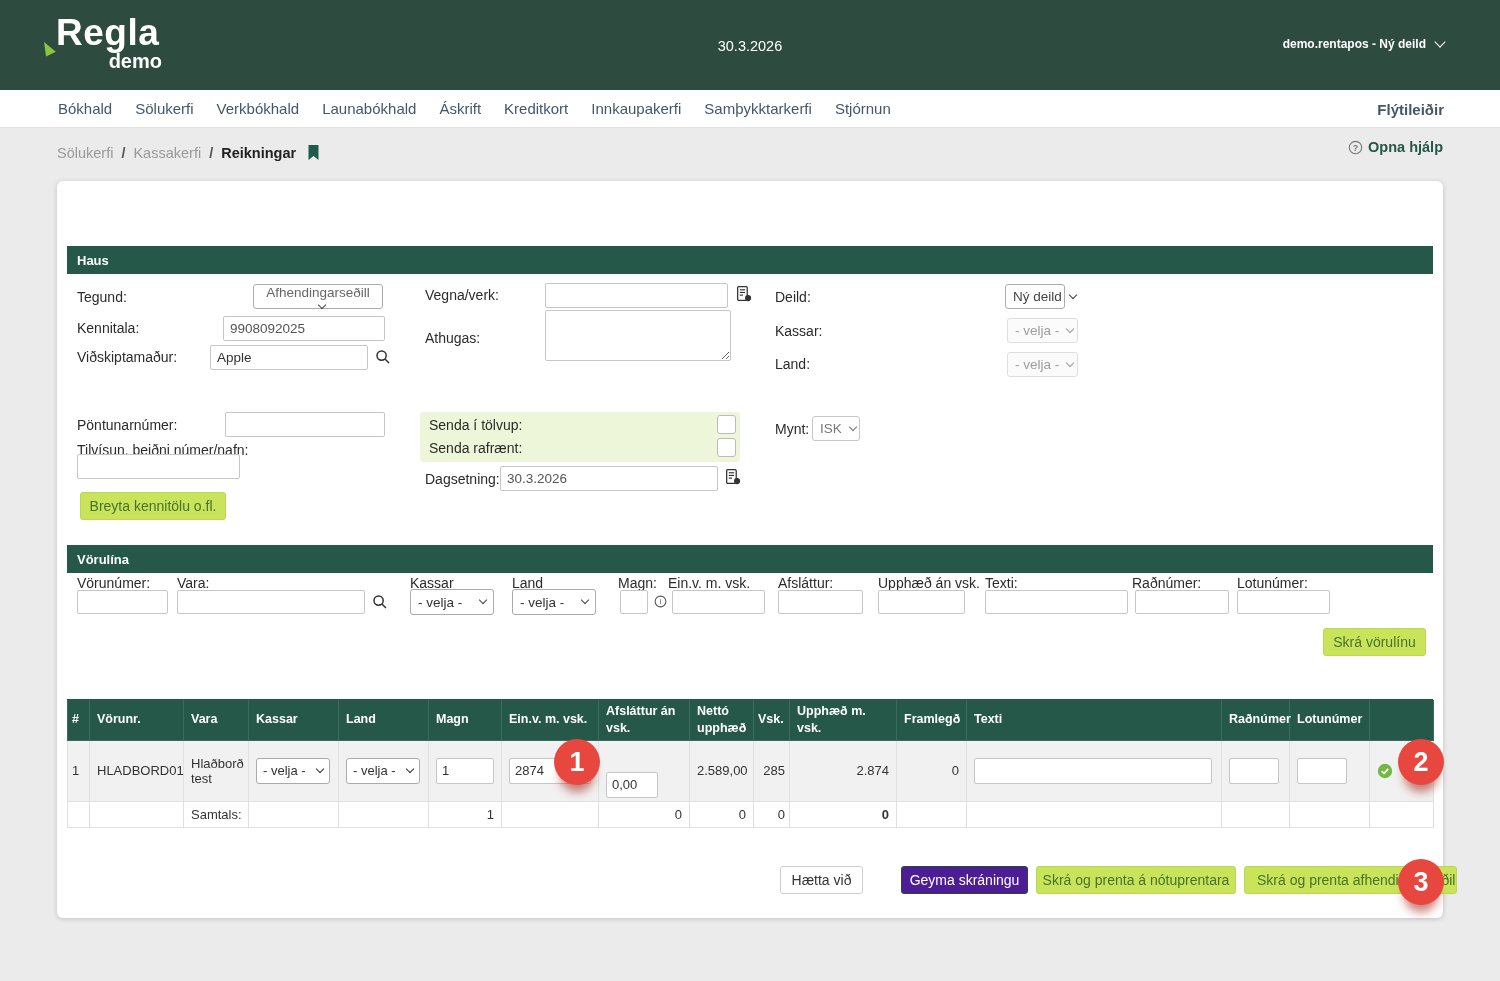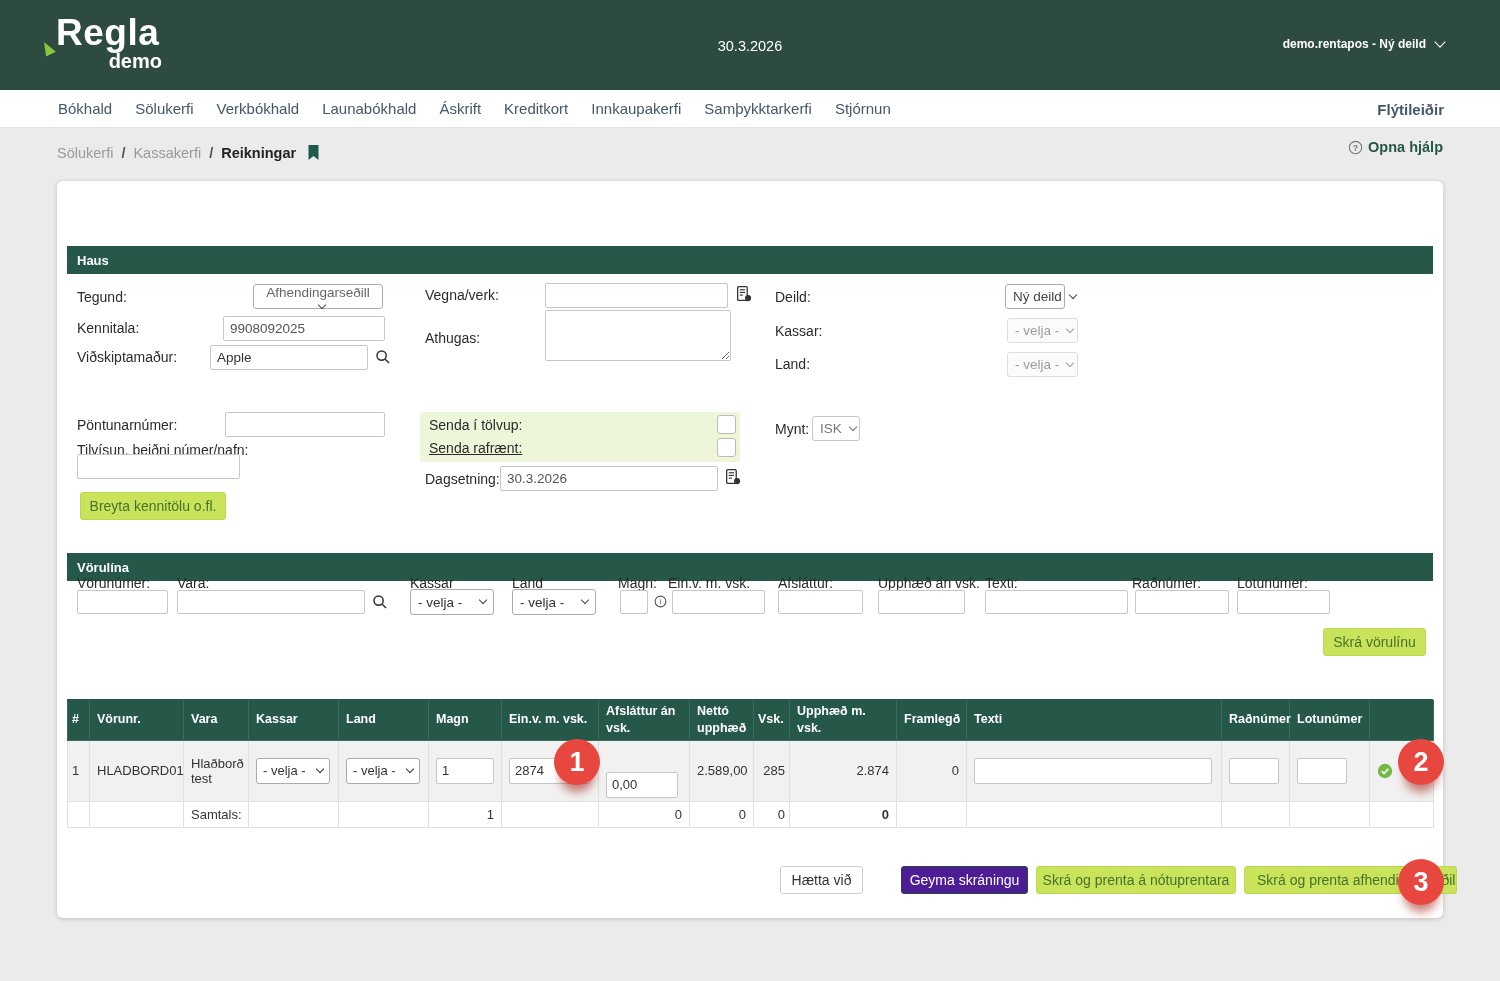--- a/index.html
+++ b/index.html
@@ -194,21 +194,21 @@
 
   <span class="lbl" style="left:20px; top:236px;">Pöntunarnúmer:</span>
   <input class="inp" style="left: 168px; top: 231px; width: 160px;">
 
   <span class="lbl" style="left:20px; top:261px;">Tilvísun, beiðni númer/nafn:</span>
   <input class="inp" style="left: 20px; top: 273px; width: 163px;">
 
   <div class="greenpanel" style="left:363px; top:231px; width:320px; height:50px;"></div>
   <span class="lbl" style="left:372px; top:236px;">Senda í tölvup:</span>
   <span class="checkbox" style="left:660px; top:234px;"></span>
-  <span class="lbl" style="left:372px; top:259px;text-decoration:underline;">Senda rafrænt:</span>
+  <span class="lbl" style="left:372px; top:259px;">Senda rafrænt:</span>
   <span class="checkbox" style="left:660px; top:257px;"></span>
 
   <span class="lbl" style="left:368px; top:290px;">Dagsetning:</span>
   <input class="inp" style="left: 443px; top: 285px; width: 218px;" value="30.3.2026">
   <span class="icon-btn" style="left:667px; top:287px;">
     <svg width="17" height="17" viewBox="0 0 16 16">
         <rect x="2.5" y="1.5" width="9" height="13" rx="1" fill="none" stroke="#333" stroke-width="1.2"></rect>
         <line x1="4.5" y1="4.5" x2="9.5" y2="4.5" stroke="#333" stroke-width="1.1"></line>
         <line x1="4.5" y1="7" x2="9.5" y2="7" stroke="#333" stroke-width="1.1"></line>
         <line x1="4.5" y1="9.5" x2="7.5" y2="9.5" stroke="#333" stroke-width="1.1"></line>
@@ -219,21 +219,21 @@
   <span class="lbl" style="left:718px; top:240px;">Mynt:</span>
   <div class="sel" style="left:755px; top:235px; width:48px; border-color:#c6c6c6; color:#777;">
     <span>ISK</span>
     <i class="chev"></i>
   </div>
 
   <div class="btn btn-lime" style="position:absolute; left:23px; top:311px; width:146px;">
     <span>Breyta kennitölu o.fl.</span>
   </div>
 
-  <div class="secbar" style="top:372px;">
+  <div class="secbar" style="top:364px;">
     <span>Vörulína</span>
   </div>
 
   <span class="lbl" style="left:20px; top:394px;">Vörunúmer:</span>
   <input class="inp" style="left: 20px; top: 409px; width: 91px; height: 24px;">
 
   <span class="lbl" style="left:120px; top:394px;">Vara:</span>
   <input class="inp" style="left: 120px; top: 409px; width: 188px; height: 24px;">
   <span class="icon-btn" style="left:315px; top:413px;">
     <svg width="16" height="16" viewBox="0 0 16 16">
@@ -345,21 +345,21 @@
             <i class="chev"></i>
           </span>
         </td>
         <td>
           <input class="cell-inp" style="width: 58px;" value="1">
         </td>
         <td>
           <input class="cell-inp" style="width: 82px;" value="2874">
         </td>
         <td>
-          <input class="cell-inp" style="width: 72px; margin-top: 28px;" value="0,00">
+          <input class="cell-inp" style="width: 52px; margin-top: 28px;" value="0,00">
         </td>
         <td class="num">2.589,00</td>
         <td class="num" style="padding:3px 4px;">285</td>
         <td class="num">2.874</td>
         <td class="num">0</td>
         <td>
           <input class="cell-inp" style="width: 238px;">
         </td>
         <td>
           <input class="cell-inp" style="width: 50px;">

